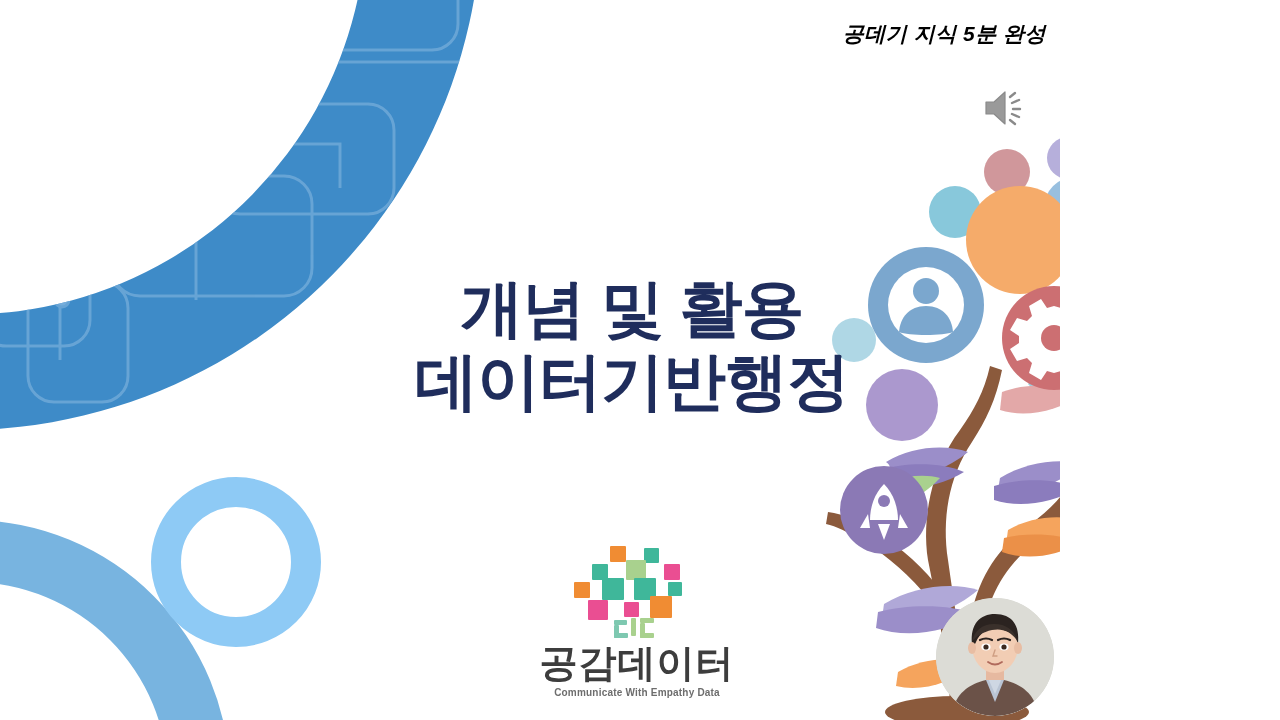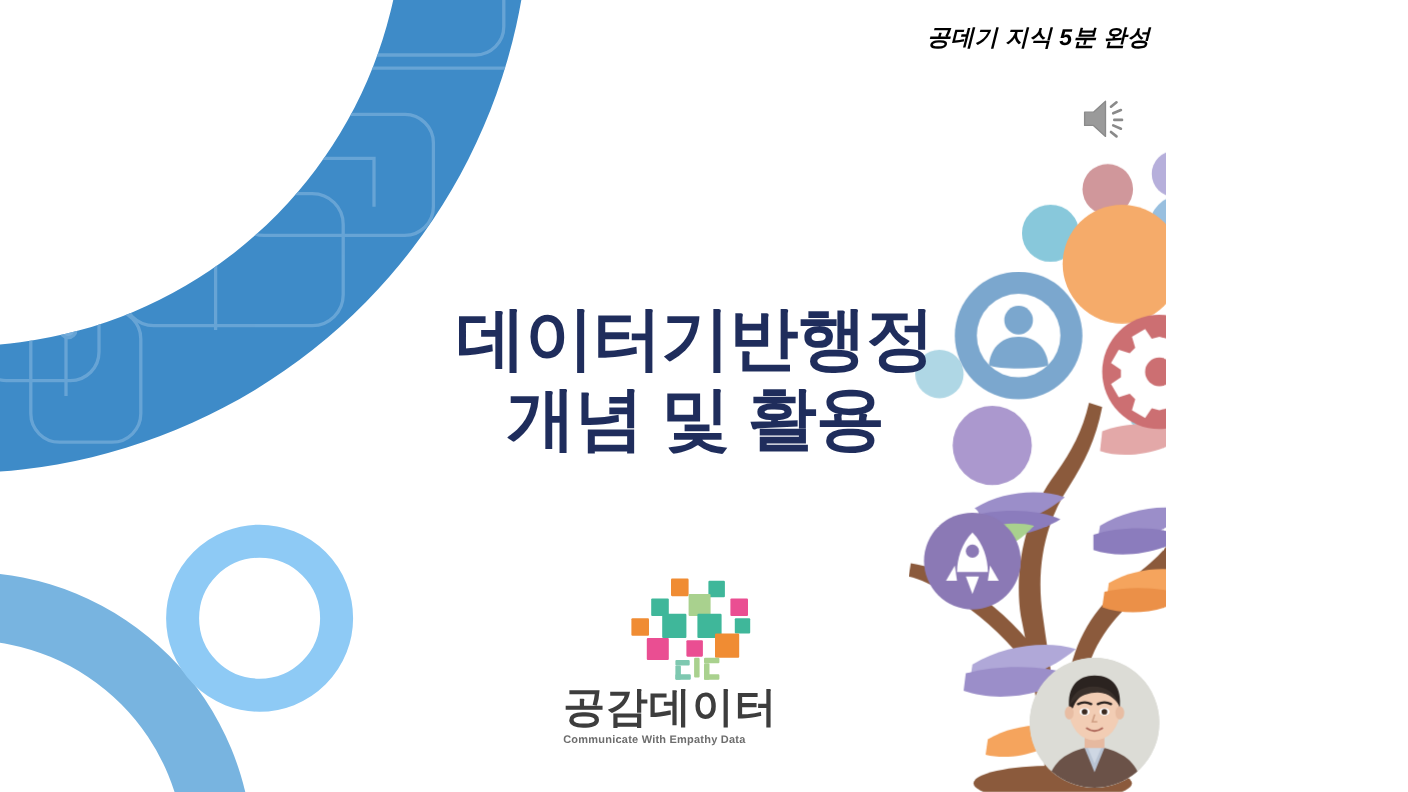--- a/index.html
+++ b/index.html
@@ -64,22 +64,23 @@
     line-height: 1.16;
     color: #1f2d5c;
     letter-spacing: -1px;
     white-space: nowrap;
   }
 
   
   .logo-block {
     position: absolute;
     left: 512px;
-    top: 526px;
+    top: 546px;
     width: 250px;
+    text-align: center;
     z-index: 6;
   }
   .logo-mark {
     position: relative;
     width: 130px;
     height: 92px;
     margin: 0 auto 6px auto;
   }
   .logo-mark i {
     position: absolute;
@@ -273,22 +274,22 @@
         <path d="M 36 17 L 41 13"></path>
         <path d="M 38 23 L 45 20"></path>
         <path d="M 39 29 L 46 29"></path>
         <path d="M 38 34 L 45 37"></path>
         <path d="M 36 40 L 41 44"></path>
       </g>
     </svg>
   </div>
 
   <div class="title-block">
+    <div class="title-line">개념 및 활용</div>
     <div class="title-line">데이터기반행정</div>
-    <div class="title-line">개념 및 활용</div>
   </div>
 
   <div class="logo-block">
     <div class="logo-mark">
 
       <i style="left:38px;  top:0px;   width:16px; height:16px; background:#f08c33;"></i>
       <i style="left:72px;  top:2px;   width:15px; height:15px; background:#3fb79a;"></i>
 
       <i style="left:20px;  top:18px;  width:16px; height:16px; background:#3fb79a;"></i>
       <i style="left:54px;  top:14px;  width:20px; height:20px; background:#a9d18e;"></i>

